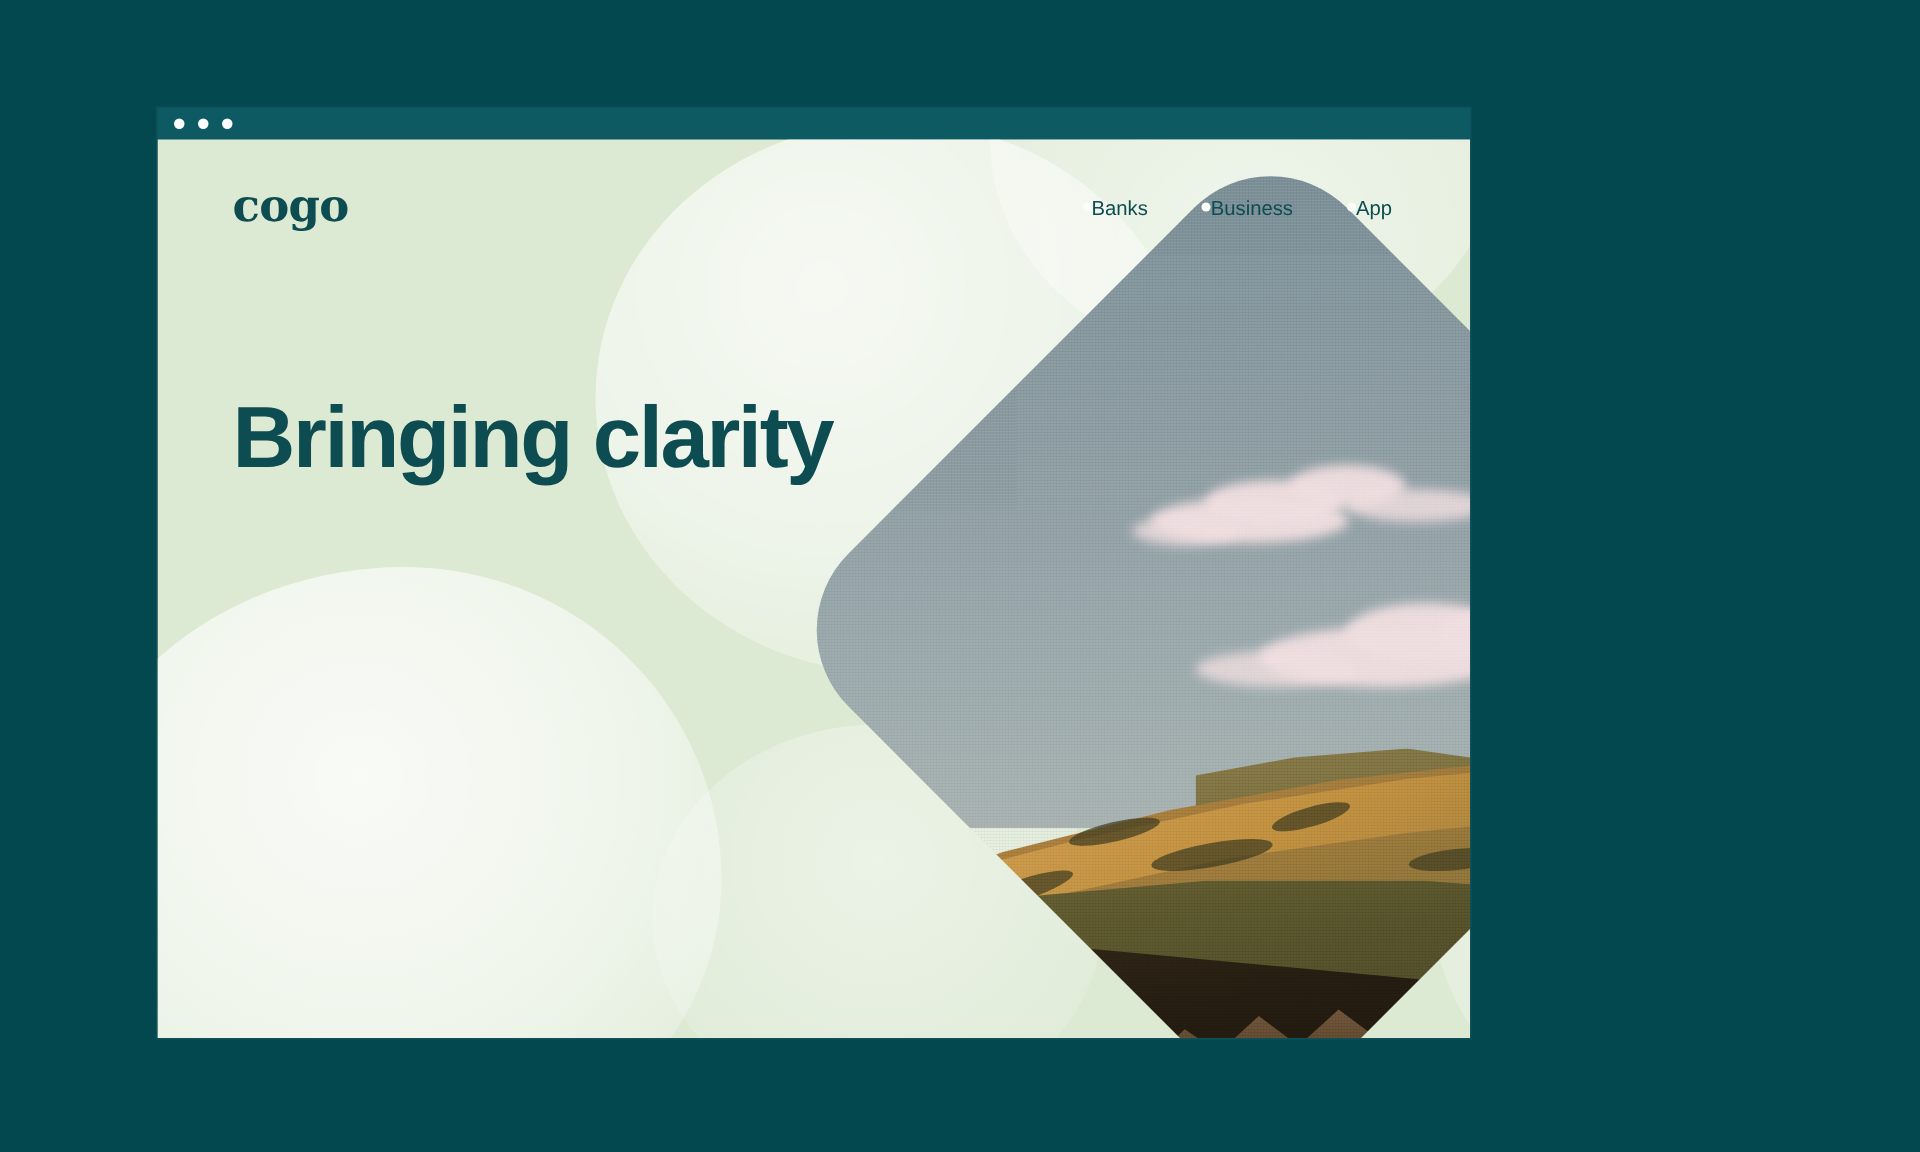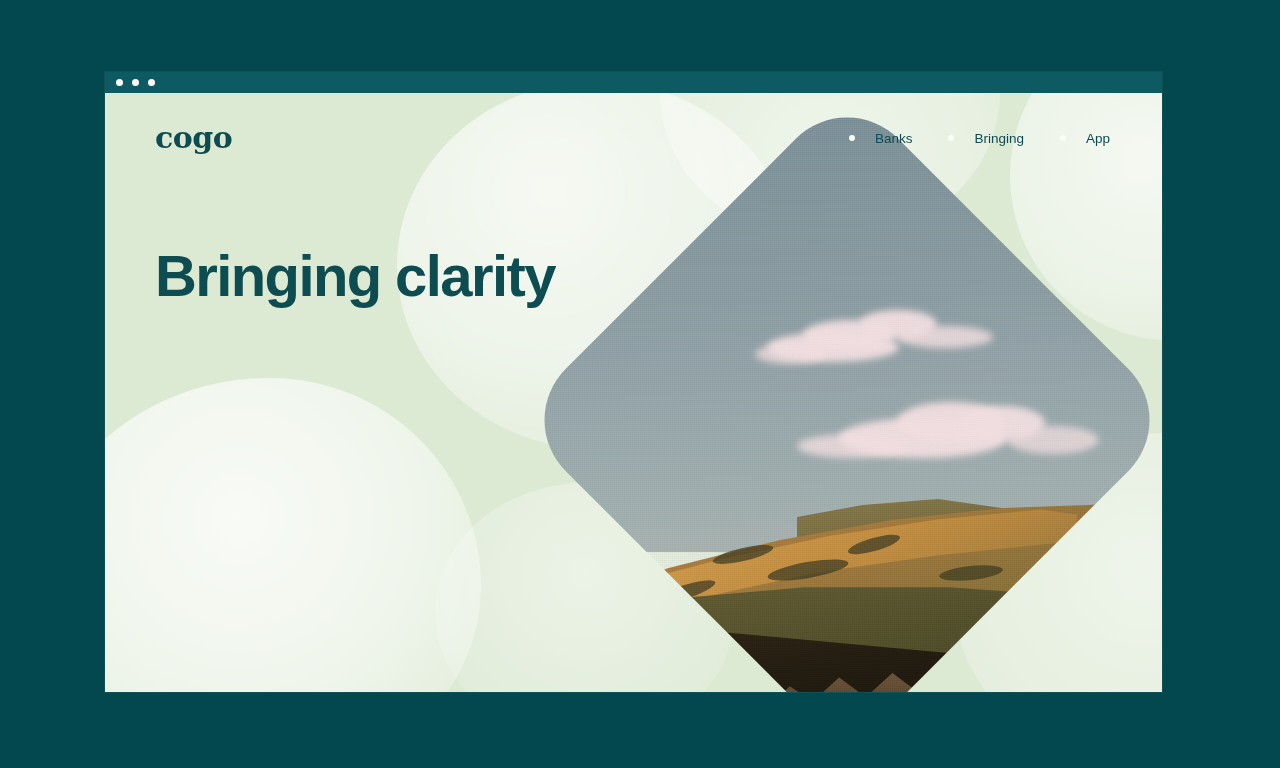--- a/index.html
+++ b/index.html
@@ -15,21 +15,21 @@
   #stage {
     position:relative;
     width:1280px; height:768px;
     background:#04484f;
   }
 
   
   #browser {
     position:absolute;
     left:105px; top:72px;
-    width:1057px; height:620px;
+    width:875px; height:620px;
     overflow:hidden;
     box-shadow:0 0 0 1px rgba(255,255,255,.05);
   }
 
   
   #chrome {
     position:relative;
     height:21px;
     background:#0d5a62;
     display:flex;
@@ -133,21 +133,21 @@
   #logo {
     font-family:"DejaVu Serif", serif;
     font-weight:700;
     font-size:30px;
     letter-spacing:-.5px;
     color:#0d4c50;
     line-height:1;
   }
   #main-nav { display:flex; align-items:center; gap:36px; }
   .nav-item {
-    display:flex; align-items:center; gap:20px;
+    display:flex; align-items:center; gap:0;
     font-size:13.5px;
     color:#0d4c50;
     cursor:pointer;
     white-space:nowrap;
   }
   .nav-bullet {
     width:6px; height:6px; border-radius:50%;
     background:#fbfdf8;
     flex:0 0 auto;
   }
@@ -158,21 +158,21 @@
     left:50px; top:148px;
     z-index:5;
   }
   #headline {
     font-size:58px;
     line-height:1.20;
     font-weight:700;
     letter-spacing:-1.6px;
     color:#0d4c50;
   }
-  #headline .ln { display:block; }
+  #headline .ln { display:block;margin-top:16px; }
 
   
   #photo-frame {
     position:absolute;
     left:507px; top:92px;
     width:470px; height:470px;
     transform:rotate(45deg);
     border-radius:72px;
     overflow:hidden;
     z-index:4;
@@ -335,21 +335,21 @@
       <div id="site-header">
         <div id="logo">cogo</div>
 
         <nav id="main-nav">
           <div class="nav-item">
             <span class="nav-bullet"></span>
             <span>Banks</span>
           </div>
           <div class="nav-item">
             <span class="nav-bullet"></span>
-            <span>Bringing</span>
+            <span>Business</span>
           </div>
           <div class="nav-item">
             <span class="nav-bullet"></span>
             <span>App</span>
           </div>
         </nav>
       </div>
 
       <div id="hero-copy">
         <h1 id="headline">

